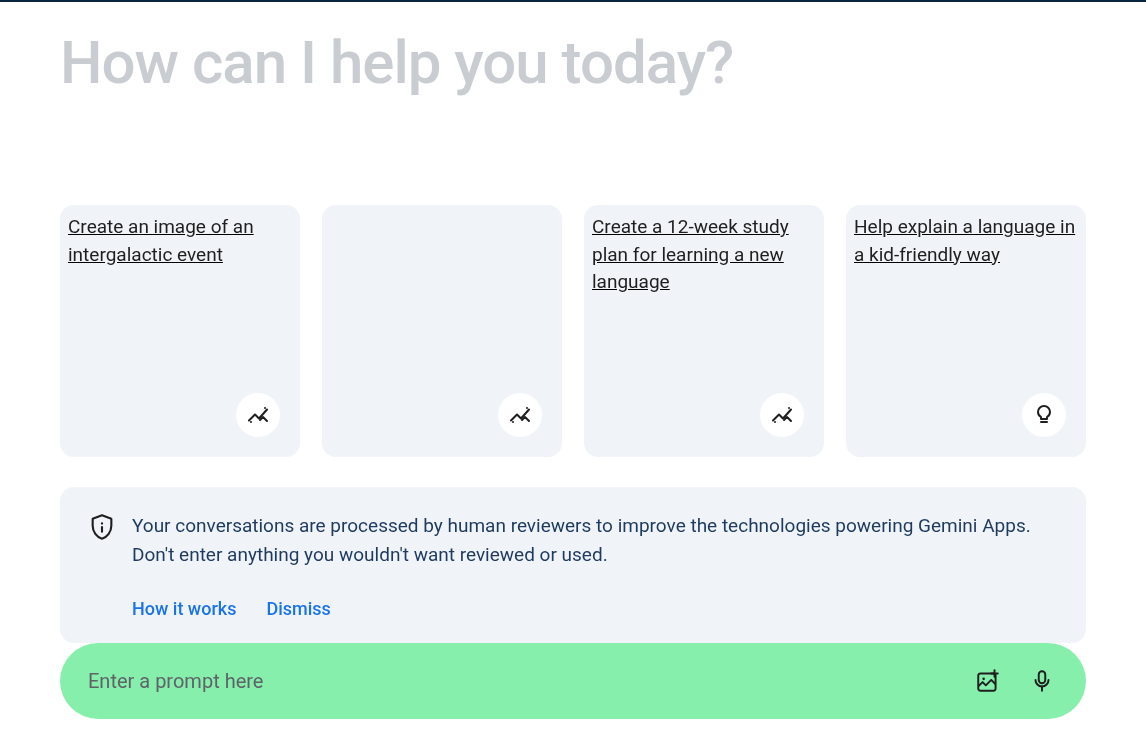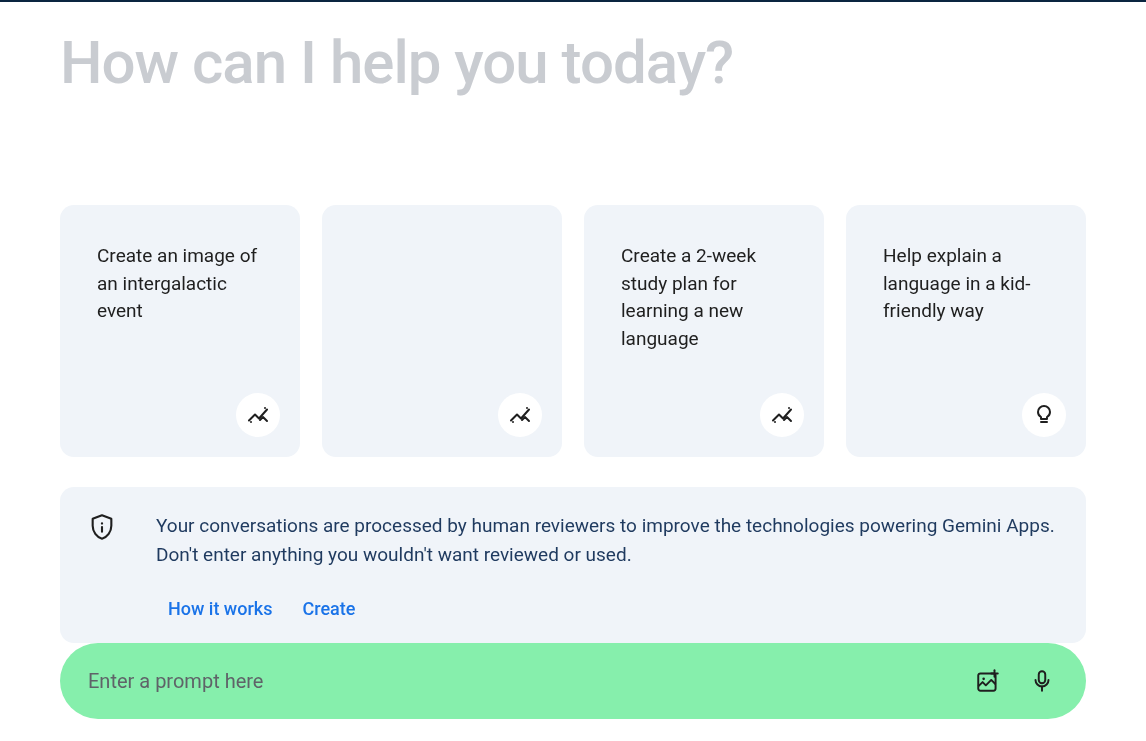--- a/index.html
+++ b/index.html
@@ -30,25 +30,26 @@
     }
     .cards-row {
       display: flex;
       gap: 22px;
       margin-top: 108px;
     }
     .suggestion-card {
       flex: 1;
       background: #f0f4f9;
       border-radius: 14px;
-      padding: 37px;
+      padding: 8px;
       height: 252px;
       position: relative;
       cursor: pointer;
       transition: background 0.15s;
+      text-decoration: underline;
     }
     .suggestion-text {
       font-size: 19px;
       color: #1f1f1f;
       line-height: 1.45;
       font-weight: 400;
     }
     .card-icon-badge {
       position: absolute;
       bottom: 20px;
@@ -60,40 +61,39 @@
       display: flex;
       align-items: center;
       justify-content: center;
     }
     .notice {
       margin-top: 30px;
       background: #f0f4f9;
       border-radius: 14px;
       padding: 24px 28px;
       display: flex;
-      gap: 40px;
+      gap: 16px;
       align-items: flex-start;
     }
     .notice-icon {
       flex-shrink: 0;
       margin-top: 2px;
     }
     .notice-body {
       flex: 1;
     }
     .notice-text {
       font-size: 19px;
       color: #1f3a5f;
       line-height: 1.55;
     }
     .notice-actions {
       margin-top: 28px;
       display: flex;
       gap: 30px;
-      margin-left: 12px;
     }
     .notice-link {
       font-size: 18px;
       color: #1a73e8;
       cursor: pointer;
       font-weight: 500;
     }
     .prompt-bar {
       background: #86efac;
       border-radius: 40px;
@@ -152,21 +152,21 @@
         <svg width="24" height="24" viewBox="0 0 24 24" fill="none">
           <path d="M3 17.5L9 11.5L13 15.5L21 6.5" stroke="#1f1f1f" stroke-width="2" stroke-linecap="round" stroke-linejoin="round"></path>
           <path d="M14 17l3-3 4 4" stroke="#1f1f1f" stroke-width="2" stroke-linecap="round" stroke-linejoin="round"></path>
           <circle cx="5" cy="19" r="1" fill="#1f1f1f"></circle>
           <circle cx="19" cy="5" r="1" fill="#1f1f1f"></circle>
         </svg>
       </div>
     </div>
 
     <div class="suggestion-card">
-      <div class="suggestion-text">Create a 2-week study plan for learning a new language</div>
+      <div class="suggestion-text">Create a 12-week study plan for learning a new language</div>
       <div class="card-icon-badge">
         <svg width="24" height="24" viewBox="0 0 24 24" fill="none">
           <path d="M3 17.5L9 11.5L13 15.5L21 6.5" stroke="#1f1f1f" stroke-width="2" stroke-linecap="round" stroke-linejoin="round"></path>
           <path d="M14 17l3-3 4 4" stroke="#1f1f1f" stroke-width="2" stroke-linecap="round" stroke-linejoin="round"></path>
           <circle cx="5" cy="19" r="1" fill="#1f1f1f"></circle>
           <circle cx="19" cy="5" r="1" fill="#1f1f1f"></circle>
         </svg>
       </div>
     </div>
 
@@ -186,21 +186,21 @@
       <svg width="28" height="28" viewBox="0 0 24 24" fill="none">
         <path d="M12 2L4 5v6c0 5 3.4 9.7 8 11 4.6-1.3 8-6 8-11V5l-8-3z" stroke="#1f1f1f" stroke-width="1.8" stroke-linejoin="round"></path>
         <circle cx="12" cy="9" r="1" fill="#1f1f1f"></circle>
         <line x1="12" y1="12" x2="12" y2="16" stroke="#1f1f1f" stroke-width="1.8" stroke-linecap="round"></line>
       </svg>
     </div>
     <div class="notice-body">
       <div class="notice-text">Your conversations are processed by human reviewers to improve the technologies powering Gemini Apps. Don't enter anything you wouldn't want reviewed or used.</div>
       <div class="notice-actions">
         <span class="notice-link">How it works</span>
-        <span class="notice-link">Create</span>
+        <span class="notice-link">Dismiss</span>
       </div>
     </div>
   </div>
 
   <div class="prompt-bar">
     <input class="prompt-input" type="text" placeholder="Enter a prompt here" style="">
     <div class="prompt-icons">
       <div class="prompt-icon-btn">
         <svg width="26" height="26" viewBox="0 0 24 24" fill="none">
           <rect x="3" y="5" width="16" height="16" rx="2" stroke="#1f1f1f" stroke-width="1.8"></rect>

